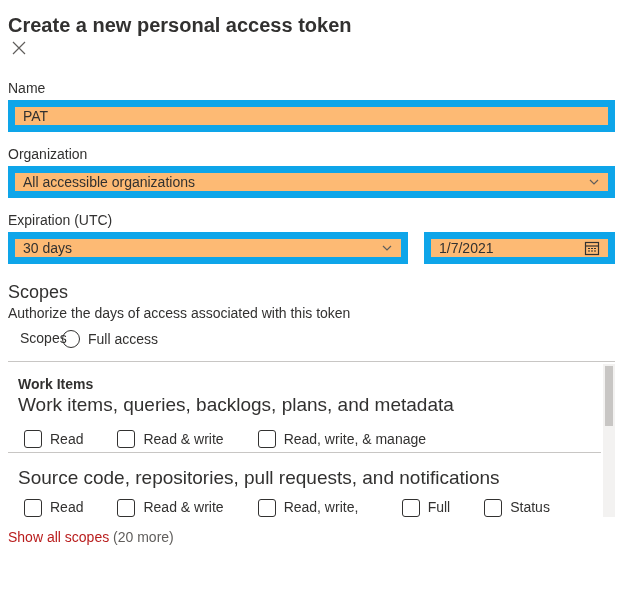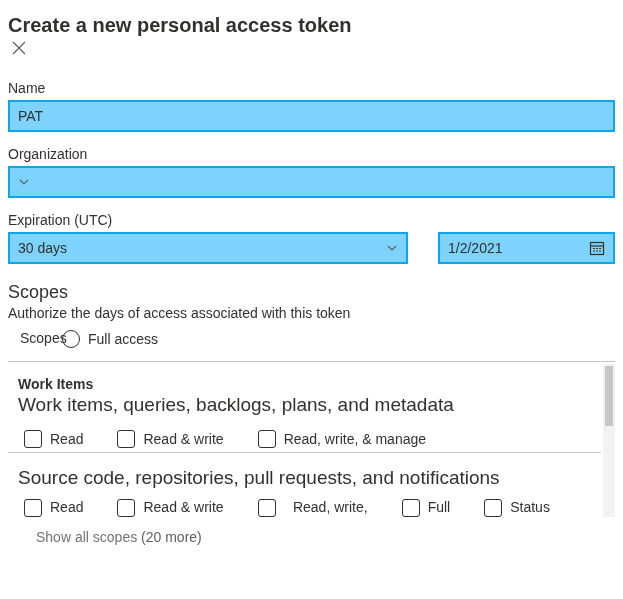--- a/index.html
+++ b/index.html
@@ -14,58 +14,58 @@
   }
   .header { display: flex; justify-content: space-between; align-items: flex-start; margin-bottom: 18px; padding: 0 4px 0 0; flex-direction: column; }
   .title { font-size: 20px; font-weight: 600; margin: 0; }
   .close-btn { background: none; border: none; cursor: pointer; padding: 4px; color: #605e5c; }
   .close-btn svg { width: 14px; height: 14px; stroke: currentColor; stroke-width: 1.2; }
   .field-label { display: block; font-size: 14px; margin-bottom: 4px; color: #323130; }
   .field-row { margin-bottom: 14px; }
   .text-input, .select, .date-input {
     width: 100%;
     height: 32px;
-    border: 2px solid #0ea5e9;
+    border: 7px solid #0ea5e9;
     padding: 0 8px;
     font-family: inherit;
     font-size: 14px;
     color: #323130;
-    background: #7dd3fc;
+    background: #fdba74;
   }
   .select { position: relative; display: flex; align-items: center; justify-content: space-between; cursor: pointer; }
   .chev { width: 12px; height: 12px; stroke: #605e5c; stroke-width: 1.2; fill: none; }
-  .exp-row { display: flex; gap: 30px; }
+  .exp-row { display: flex; gap: 16px; }
   .exp-row .select-wrap { flex: 0 0 400px; }
   .exp-row .date-wrap { flex: 1; }
   .date-input { display: flex; align-items: center; justify-content: space-between; cursor: pointer; }
   .cal-icon { width: 16px; height: 16px; stroke: #323130; stroke-width: 1.2; fill: none; }
   .section-heading { font-size: 18px; font-weight: 400; margin: 18px 0 2px; }
   .section-sub { font-size: 14px; color: #323130; margin: 0 0 6px; }
   .radio-group { margin: 2px 0 10px 0; }
   .radio-row { display: flex; align-items: center; gap: 8px; padding: 3px 0 3px 54px; font-size: 14px; position: relative; }
   .radio-label-col { position: absolute; left: 12px; top: 3px; font-size: 14px; }
   .radio { width: 18px; height: 18px; border: 1px solid #323130; border-radius: 50%; display: inline-flex; align-items: center; justify-content: center; flex-shrink: 0; cursor: pointer; }
   .radio.checked { border-color: #0078d4; }
   .radio.checked::after { content: ""; width: 10px; height: 10px; border-radius: 50%; background: #0078d4; }
   .scope-area { position: relative; border-top: 1px solid #c8c6c4; padding-right: 14px; }
   .scrollbar-track { position: absolute; right: 0; top: 2px; bottom: 0; width: 12px; background: #f3f2f1; }
   .scrollbar-thumb { position: absolute; left: 2px; right: 2px; top: 2px; height: 60px; background: #c8c6c4; }
   .scope-group { padding: 14px 0 4px 10px; border-bottom: 1px solid #c8c6c4; }
   .scope-group.nob { border-bottom: none; padding-bottom: 0; }
   .scope-title { font-size: 14px; font-weight: 700; margin: 0 0 2px; }
   .scope-desc { font-size: 19px; color: #323130; margin: 0 0 14px; }
-  .perm-row { display: flex; gap: 34px; flex-wrap: wrap; padding-left: 6px; text-align: right; }
+  .perm-row { display: flex; gap: 34px; flex-wrap: wrap; padding-left: 6px; }
   .perm { display: flex; align-items: center; gap: 8px; font-size: 14px; }
   .cb { width: 18px; height: 18px; border: 1px solid #323130; border-radius: 3px; flex-shrink: 0; cursor: pointer; }
   .cut { overflow: hidden; }
   .cut .scope-desc { margin-bottom: 10px; }
   .cut .perm-row { height: 18px; overflow: hidden; align-items: flex-start; }
   .cut .perm { align-items: flex-start; max-width: 110px; line-height: 16px; }
   .footer-link { margin-top: 12px; }
-  .link { color: #737373; text-decoration: none; cursor: pointer; margin-left: 28px; }
+  .link { color: #b91c1c; text-decoration: none; cursor: pointer; }
   .muted { color: #605e5c; }
 </style>
 </head>
 <body>
 
 <div class="header">
   <h1 class="title">Create a new personal access token</h1>
   <button class="close-btn">
     <svg viewBox="0 0 14 14">
         <path d="M1 1 L13 13 M13 1 L1 13" fill="none"></path>
@@ -74,40 +74,41 @@
 </div>
 
 <div class="field-row">
   <label class="field-label">Name</label>
   <input class="text-input" type="text" value="PAT" style="">
 </div>
 
 <div class="field-row">
   <label class="field-label">Organization</label>
   <div class="select">
+    <span>All accessible organizations</span>
     <svg class="chev" viewBox="0 0 12 12">
         <path d="M2 4 L6 8 L10 4"></path>
       </svg>
   </div>
 </div>
 
 <div class="field-row">
   <label class="field-label">Expiration (UTC)</label>
   <div class="exp-row">
     <div class="select-wrap">
       <div class="select">
         <span>30 days</span>
         <svg class="chev" viewBox="0 0 12 12">
             <path d="M2 4 L6 8 L10 4"></path>
           </svg>
       </div>
     </div>
     <div class="date-wrap">
       <div class="date-input">
-        <span>1/2/2021</span>
+        <span>1/7/2021</span>
         <svg class="cal-icon" viewBox="0 0 16 16">
           <rect x="1.5" y="2.5" width="13" height="12"></rect>
           <line x1="1.5" y1="6" x2="14.5" y2="6"></line>
           <line x1="4" y1="8.5" x2="6" y2="8.5"></line>
           <line x1="7" y1="8.5" x2="9" y2="8.5"></line>
           <line x1="10" y1="8.5" x2="12" y2="8.5"></line>
           <line x1="4" y1="11" x2="6" y2="11"></line>
           <line x1="7" y1="11" x2="9" y2="11"></line>
           <line x1="10" y1="11" x2="12" y2="11"></line>
         </svg>

